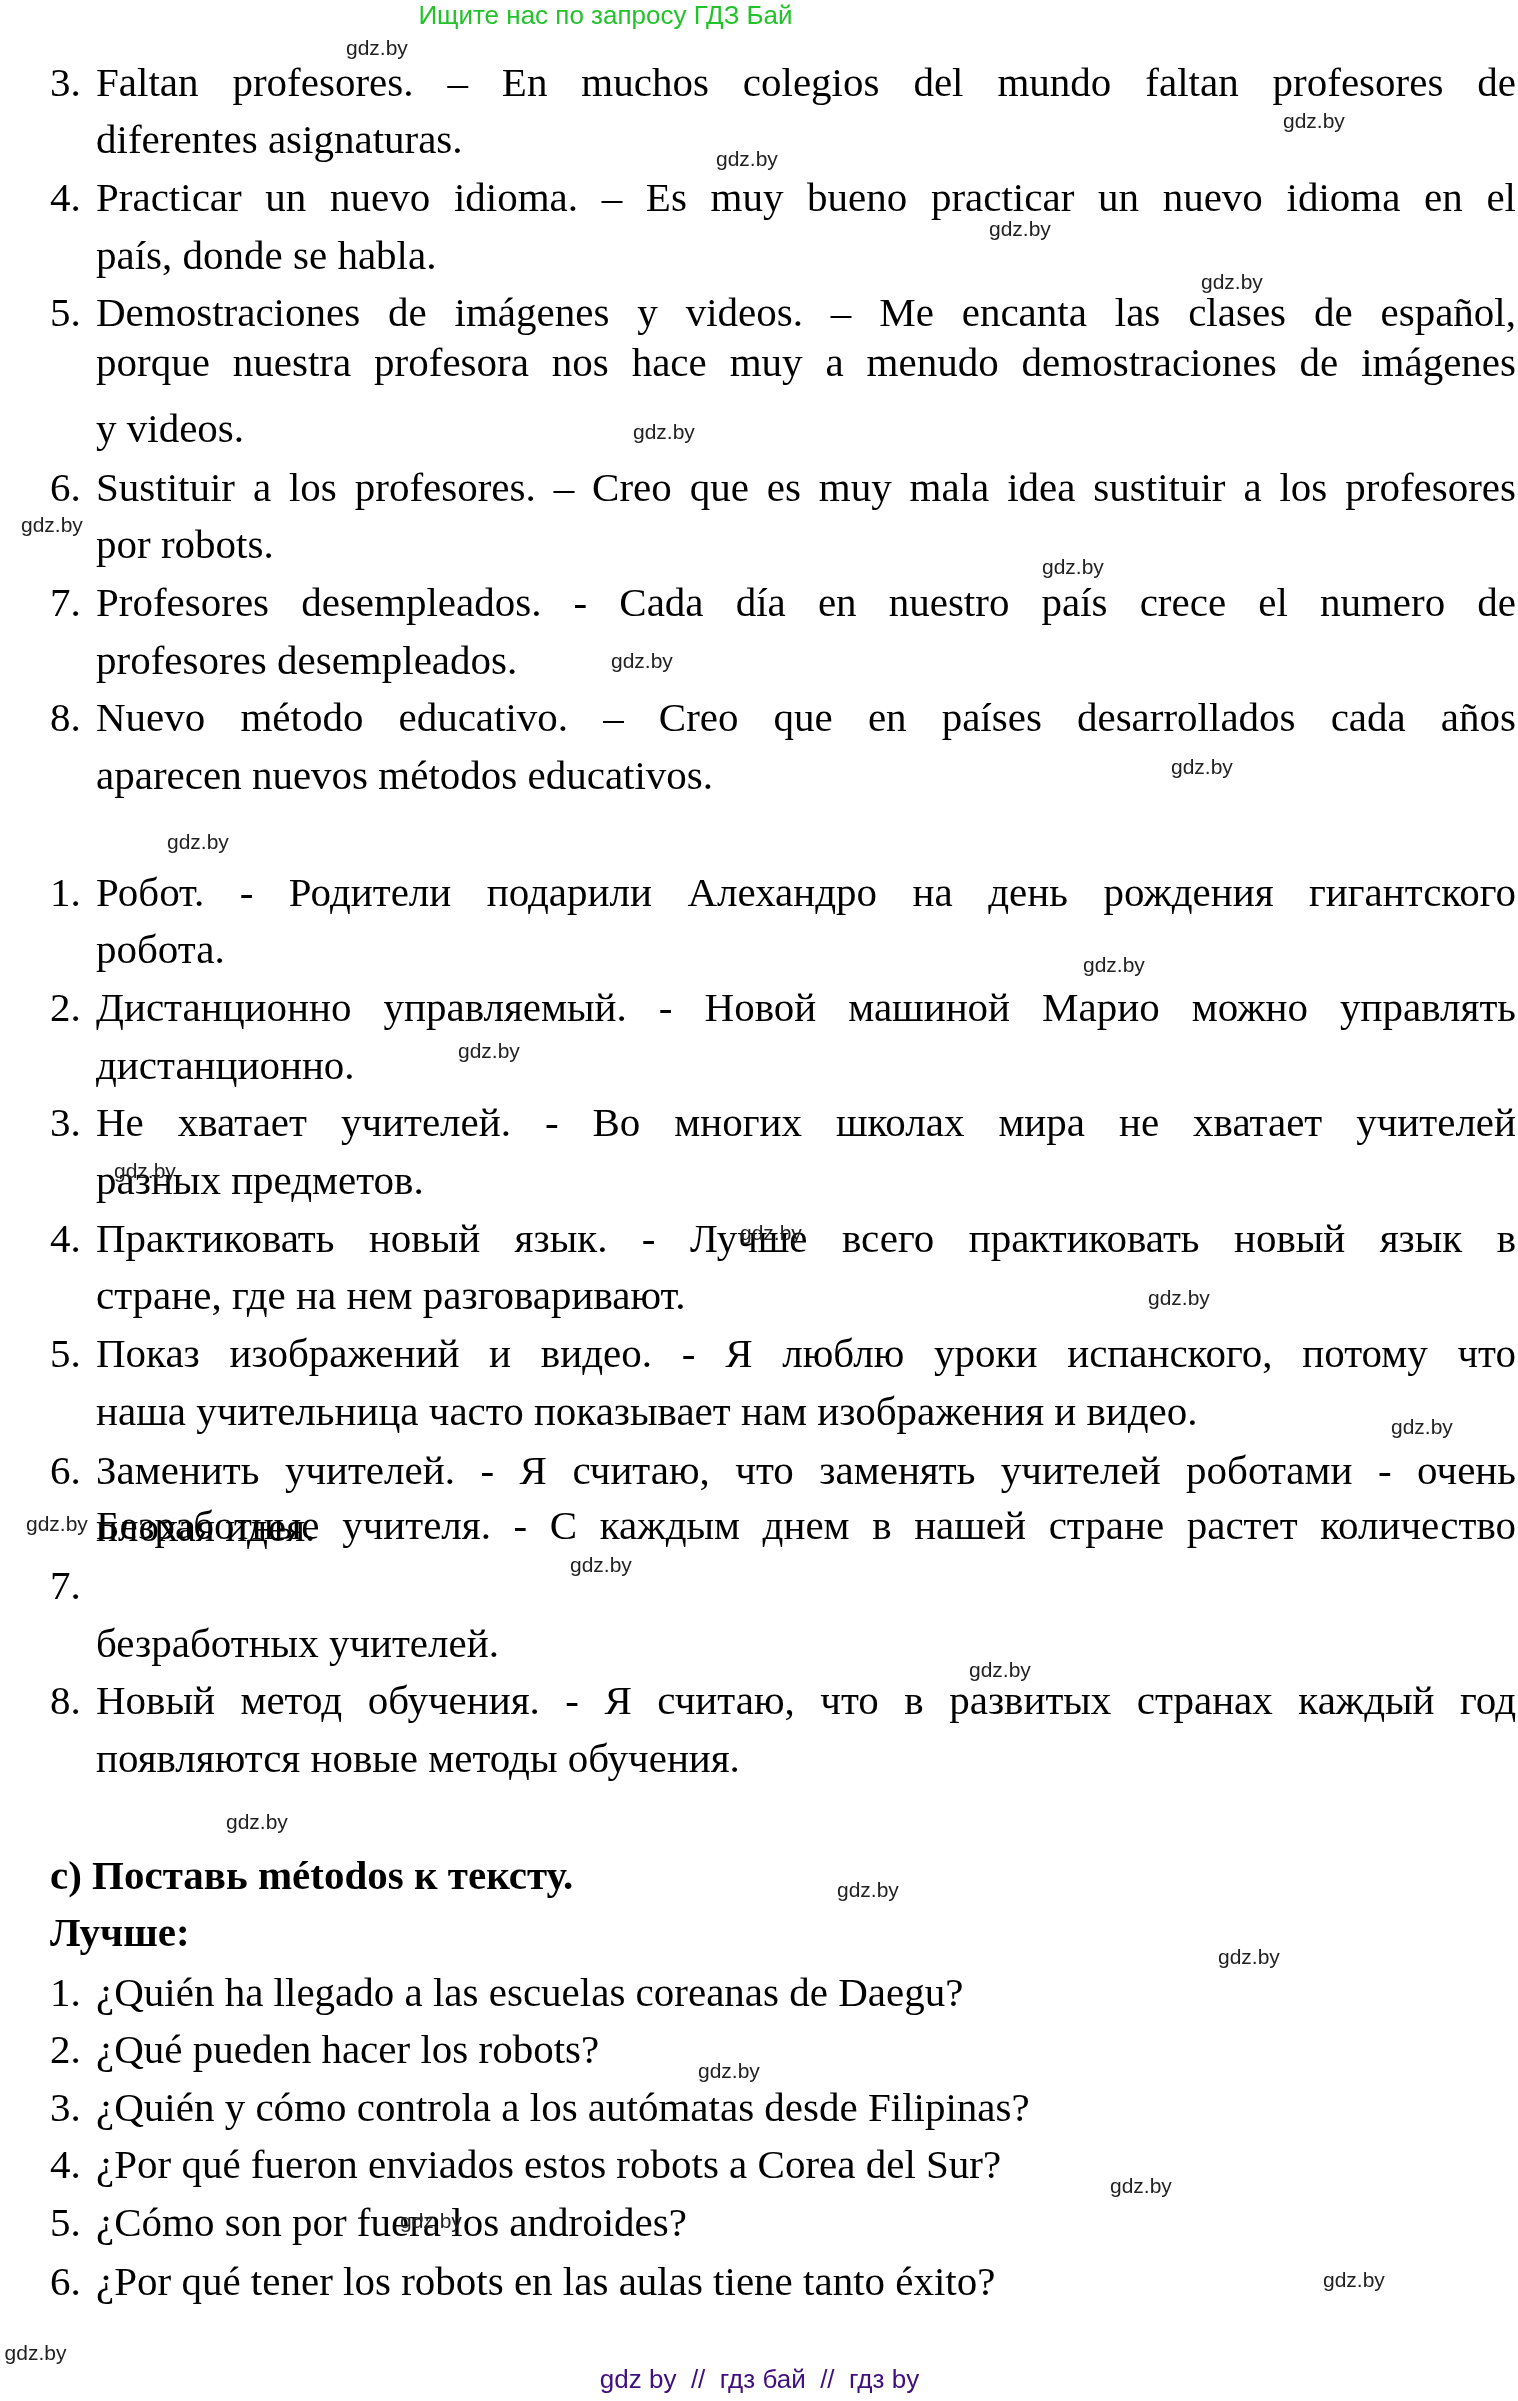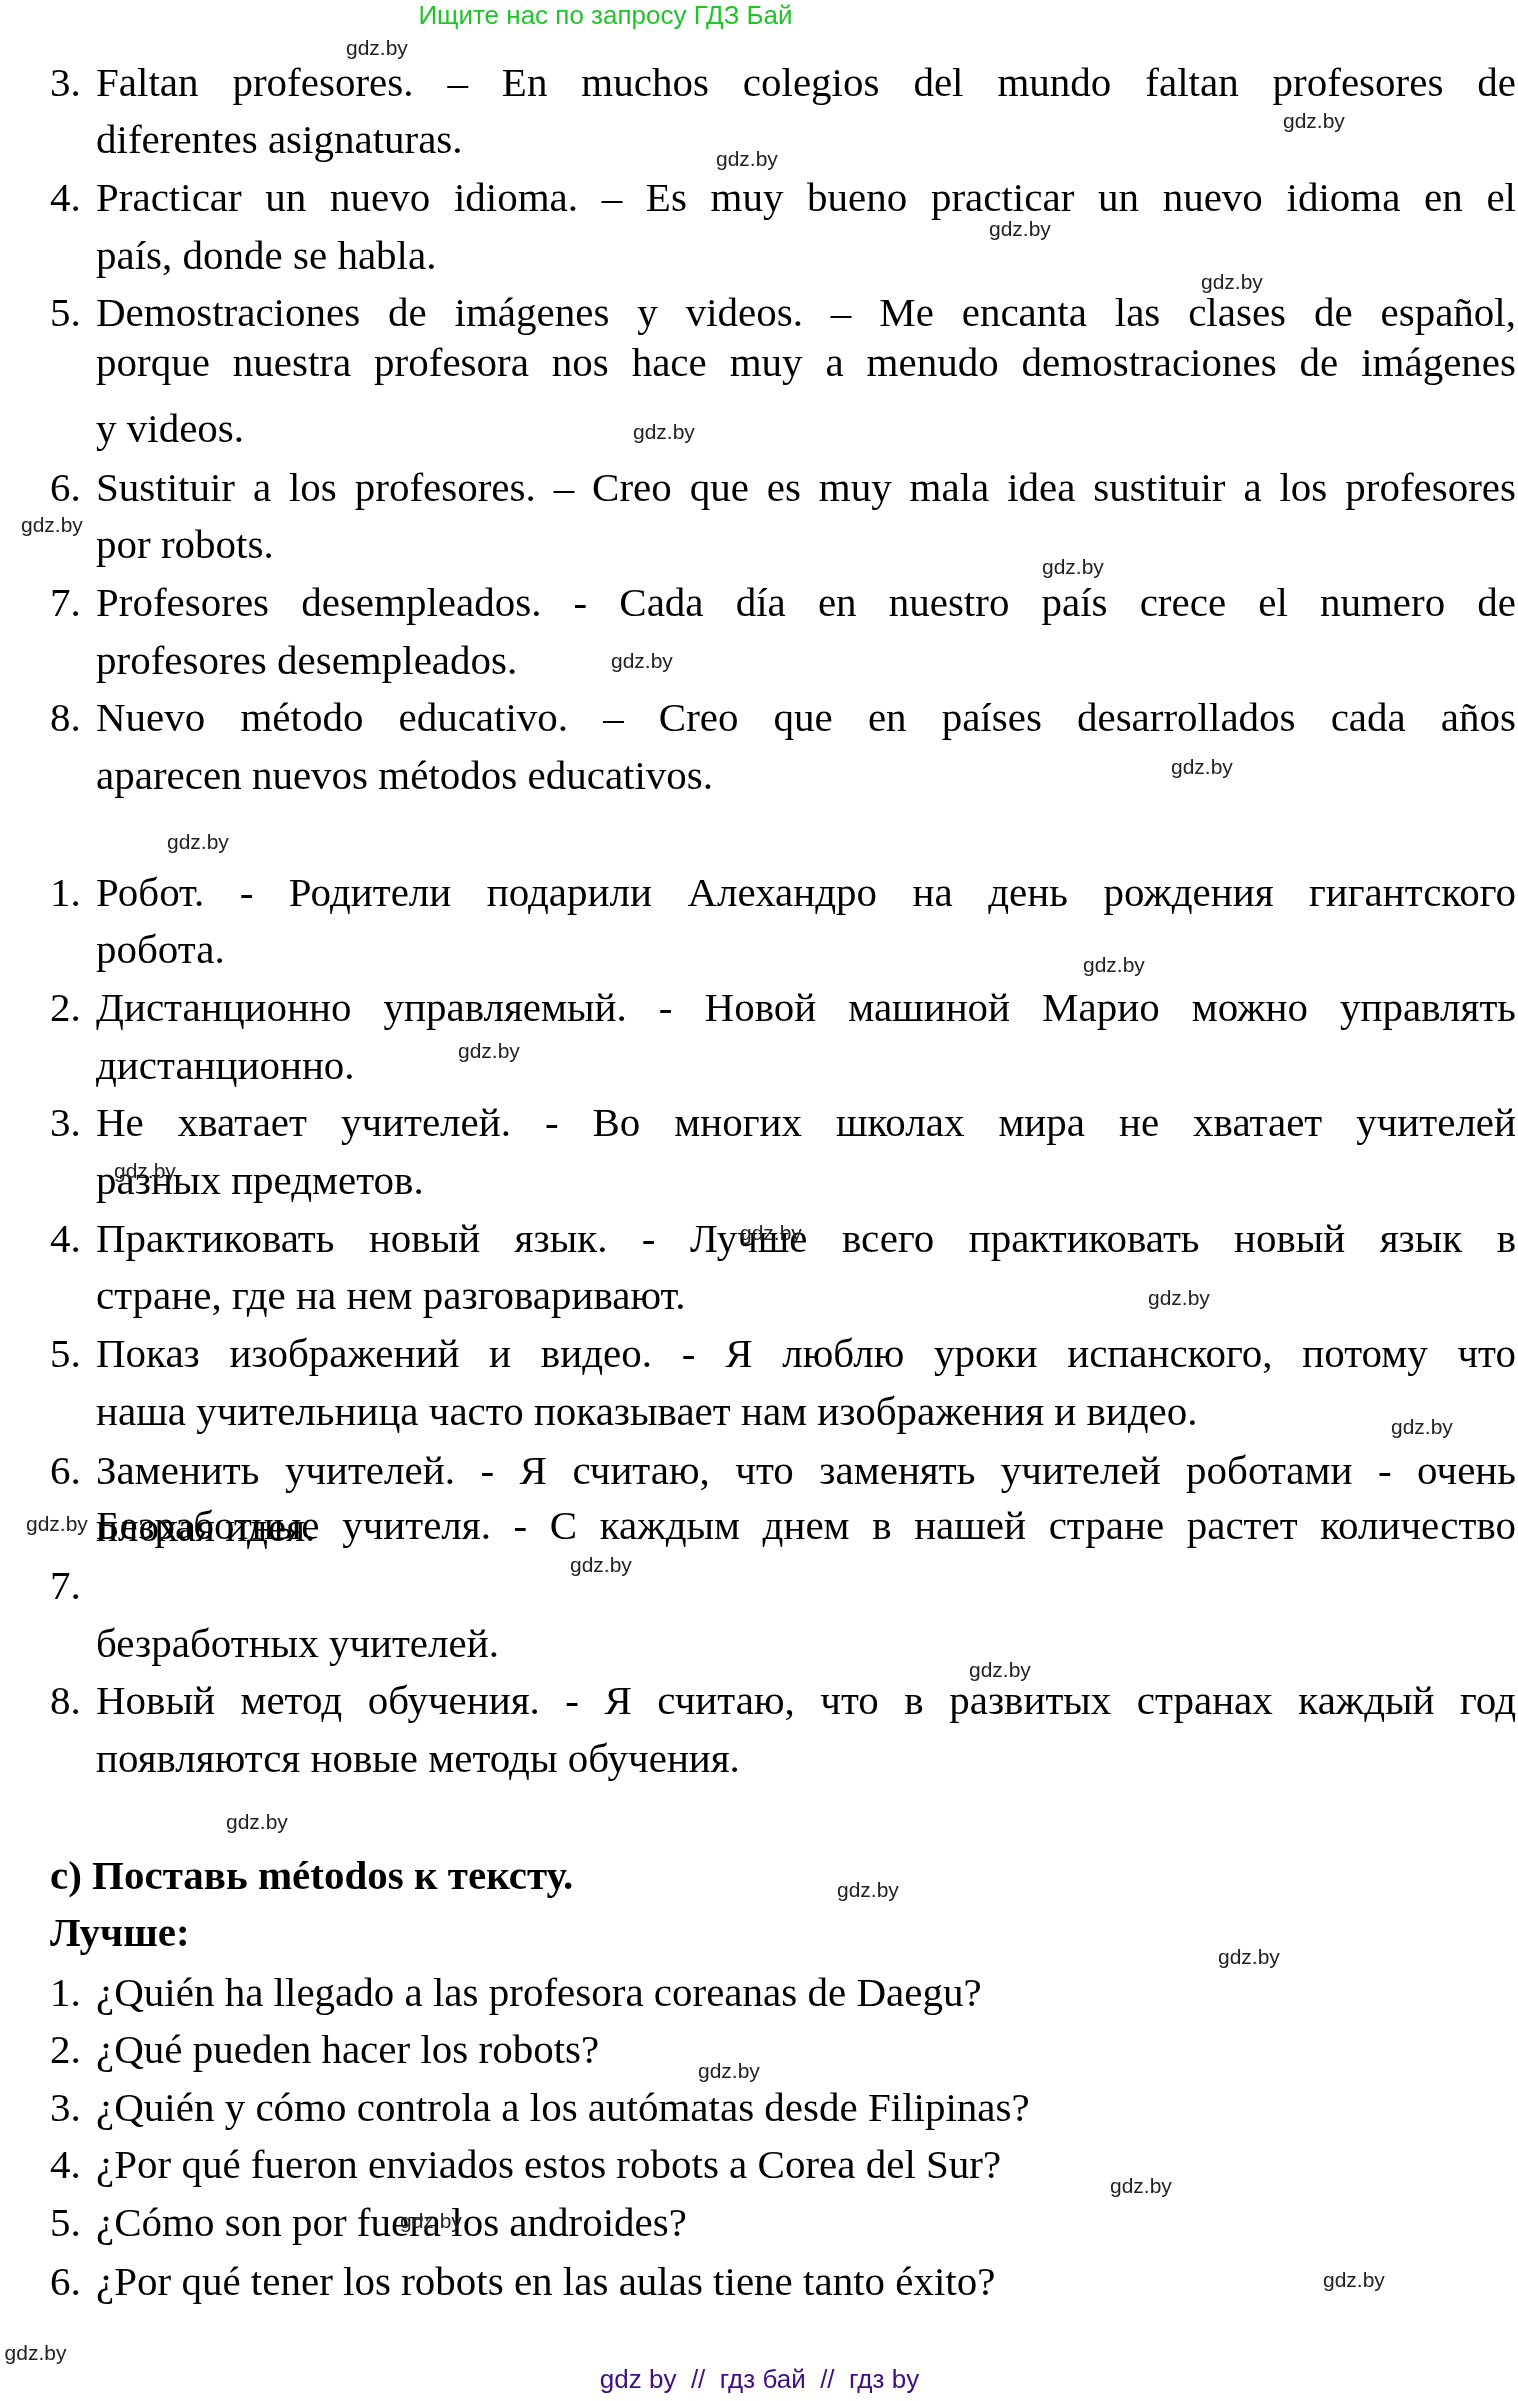--- a/index.html
+++ b/index.html
@@ -155,21 +155,21 @@
     <div class="line" style="left:96px; top:1734px;">появляются новые методы обучения.</div>
   </div>
 </div>
 
 <div>
   <div class="line bold" style="left:50px; top:1851px;">c) Поставь métodos к тексту.</div>
   <div class="line bold" style="left:50px; top:1908px;">Лучше:</div>
   <div>
     <div>
       <span class="num" style="left:50px; top:1968px;">1.</span>
-      <div class="line" style="left:96px; top:1968px;">¿Quién ha llegado a las profesora coreanas de Daegu?</div>
+      <div class="line" style="left:96px; top:1968px;">¿Quién ha llegado a las escuelas coreanas de Daegu?</div>
     </div>
     <div>
       <span class="num" style="left:50px; top:2025px;">2.</span>
       <div class="line" style="left:96px; top:2025px;">¿Qué pueden hacer los robots?</div>
     </div>
     <div>
       <span class="num" style="left:50px; top:2083px;">3.</span>
       <div class="line" style="left:96px; top:2083px;">¿Quién y cómo controla a los autómatas desde Filipinas?</div>
     </div>
     <div>

